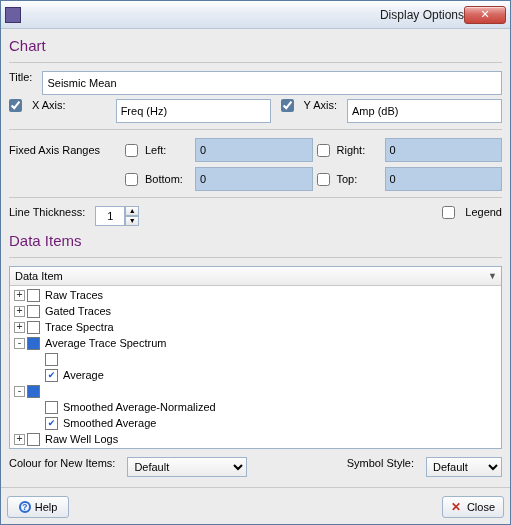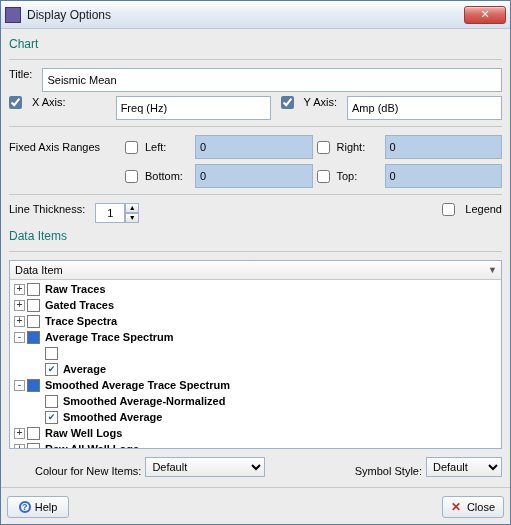--- a/index.html
+++ b/index.html
@@ -1,22 +1,22 @@
 <!DOCTYPE html>
 <html><head>
 <meta charset="utf-8">
 <style>
 *{box-sizing:border-box;margin:0;padding:0;font-family:"Segoe UI",Tahoma,sans-serif;font-size:11px;}
 body{background:#ececec;width:511px;height:525px;overflow:hidden;border:1px solid #5a7ca0;display:flex;flex-direction:column;}
-.titlebar{height:28px;background:linear-gradient(#fdfdfe,#e7edf5 45%,#d7e1ee);display:flex;align-items:center;padding:0 4px;border-bottom:1px solid #b9c6d6;}
+.titlebar{height:28px;background:linear-gradient(#fdfdfe,#e7edf5 45%,#d7e1ee);display:flex;align-items:center;padding:0 4px;border-bottom:1px solid #b9c6d6;text-align:right;}
 .titlebar .app-icon{width:16px;height:16px;background:#6a5fa0;border:1px solid #3b346a;margin-right:6px;}
 .titlebar .title{color:#1a1a1a;font-size:12px;flex:1;}
 .titlebar .close-btn{width:42px;height:18px;background:linear-gradient(#efb4b0,#d66a62 45%,#c8433a);border:1px solid #9c3a32;border-radius:3px;display:flex;align-items:center;justify-content:center;color:#fff;font-size:11px;box-shadow:inset 0 1px 0 rgba(255,255,255,.5);}
 .content{flex:1;padding:6px 8px 8px 8px;display:flex;flex-direction:column;gap:4px;overflow:hidden;}
-.group-label{color:#0f766e;font-size:12px;margin:2px 0 2px 0;}
+.group-label{color:#701a75;font-size:15px;margin:2px 0 2px 0;}
 .divider{height:1px;background:#c8c8c8;margin:2px 0 4px 0;}
 .row{display:flex;gap:10px;}
 .lbl{color:#000;white-space:nowrap;}
 input[type=text].fld{height:24px;border:1px solid #9fb4cb;background:#fff;padding:0 4px;width:100%;}
 input[type=text].fld.blue{background:#b9cfe7;}
 input[type=checkbox]{width:13px;height:13px;accent-color:#5a7ca0;}
 .grid-ranges{display:grid;grid-template-columns:112px 16px 46px 1fr 16px 44px 1fr;row-gap:5px;column-gap:4px;align-items:center;}
 .grid-ranges .head{grid-column:1;}
 .spinner{display:flex;align-items:center;height:20px;}
 .spinner input{width:30px;height:20px;border:1px solid #9fb4cb;text-align:center;}
@@ -26,23 +26,23 @@
 .tree-head{border-bottom:1px solid #c8c8c8;padding:2px 4px;background:linear-gradient(#fdfdfd,#ececec);display:flex;align-items:center;justify-content:space-between;}
 .tree-head .hh{border:1px solid transparent;}
 .tree-head .dd{font-size:9px;color:#555;}
 .tree-body{flex:1;overflow-y:auto;overflow-x:hidden;padding:1px 0;}
 .node{display:flex;align-items:center;height:16px;padding-left:4px;gap:2px;}
 .node .exp{width:11px;height:11px;border:1px solid #9b9b9b;background:#fff;line-height:8px;text-align:center;font-size:10px;color:#3a3a3a;font-family:monospace;cursor:default;user-select:none;}
 .node .exp.hidden{visibility:hidden;}
 .node .cb{width:13px;height:13px;border:1px solid #787878;background:#fff;display:flex;align-items:center;justify-content:center;}
 .node .cb.checked::after{content:"✔";font-size:9px;color:#1957d6;}
 .node .cb.filled{background:#2d6bd1;}
-.node .txt{padding-left:3px;font-weight:bold;}
+.node .txt{padding-left:3px;}
 .indent{display:inline-block;width:16px;height:16px;}
-.bottom-row{display:flex;align-items:flex-end;gap:4px;margin-top:4px;margin-left:26px;}
+.bottom-row{display:flex;align-items:flex-start;gap:12px;margin-top:4px;}
 select.combo{height:20px;border:1px solid #9fb4cb;background:linear-gradient(#fdfdfd,#ececec);padding:0 2px;}
 .footer{display:flex;justify-content:space-between;padding:4px 6px 6px 6px;}
 .btn{height:22px;min-width:62px;border:1px solid #9fb4cb;background:linear-gradient(#fdfdfd,#e5e9ee);border-radius:3px;display:flex;align-items:center;justify-content:center;gap:4px;padding:0 8px;cursor:default;}
 .btn .bi{width:12px;height:12px;}
 .bi.help{border:2px solid #2d6bd1;border-radius:50%;width:12px;height:12px;display:flex;align-items:center;justify-content:center;color:#2d6bd1;font-weight:bold;font-size:9px;}
 .bi.close-x{color:#c12f24;font-weight:bold;font-size:12px;line-height:12px;}
 .spacer{flex:1;}
 ::-webkit-scrollbar{width:16px;}
 ::-webkit-scrollbar-track{background:#eee;border-left:1px solid #c8c8c8;}
 ::-webkit-scrollbar-thumb{background:linear-gradient(#e8eef6,#c9d8eb);border:1px solid #9fb4cb;border-radius:2px;}
@@ -149,21 +149,20 @@
         </div>
         <div class="node">
           <span class="indent"></span>
           <span class="exp hidden">+</span>
           <span class="cb checked"></span>
           <span class="txt">Average</span>
         </div>
         <div class="node">
           <span class="exp">-</span>
           <span class="cb filled"></span>
-          <span class="txt">Smoothed Average Trace Spectrum</span>
         </div>
         <div class="node">
           <span class="indent"></span>
           <span class="exp hidden">+</span>
           <span class="cb "></span>
           <span class="txt">Smoothed Average-Normalized</span>
         </div>
         <div class="node">
           <span class="indent"></span>
           <span class="exp hidden">+</span>

